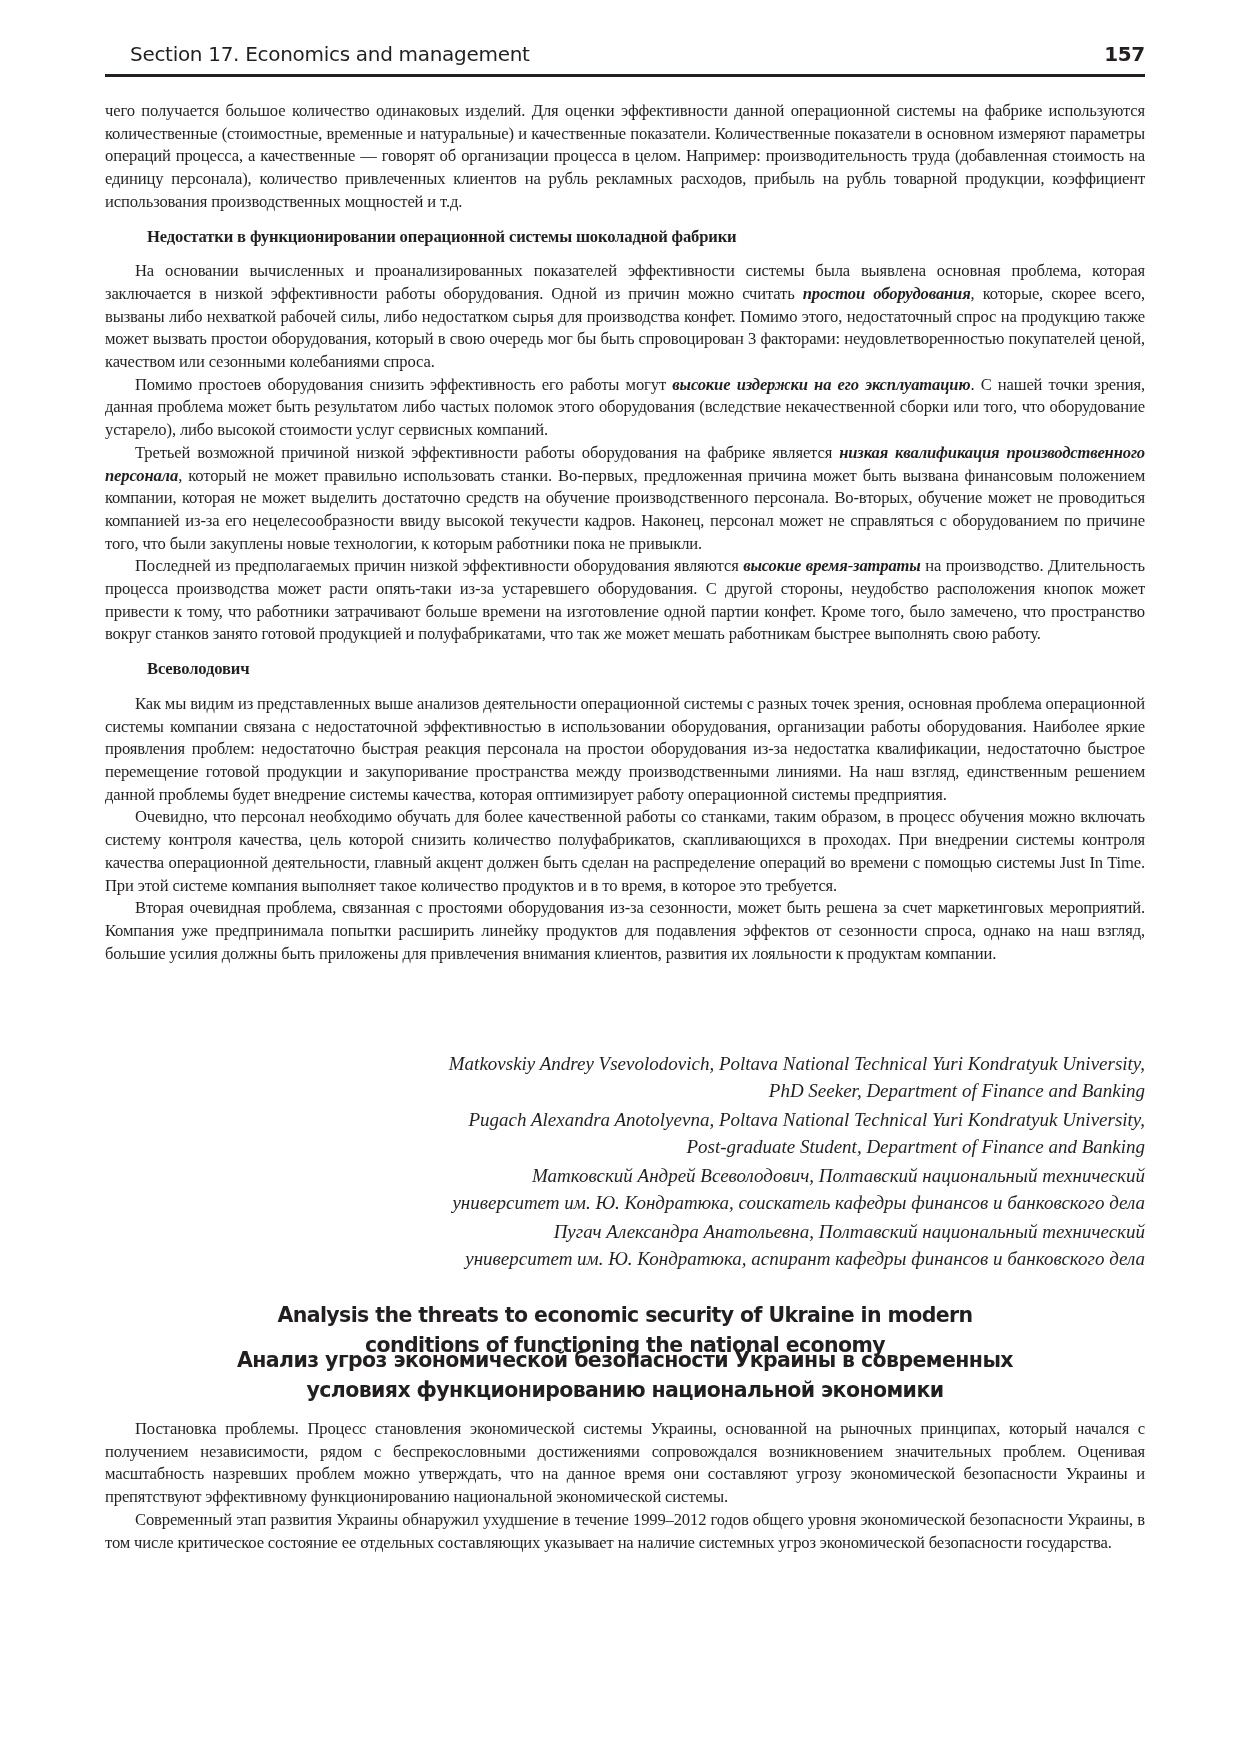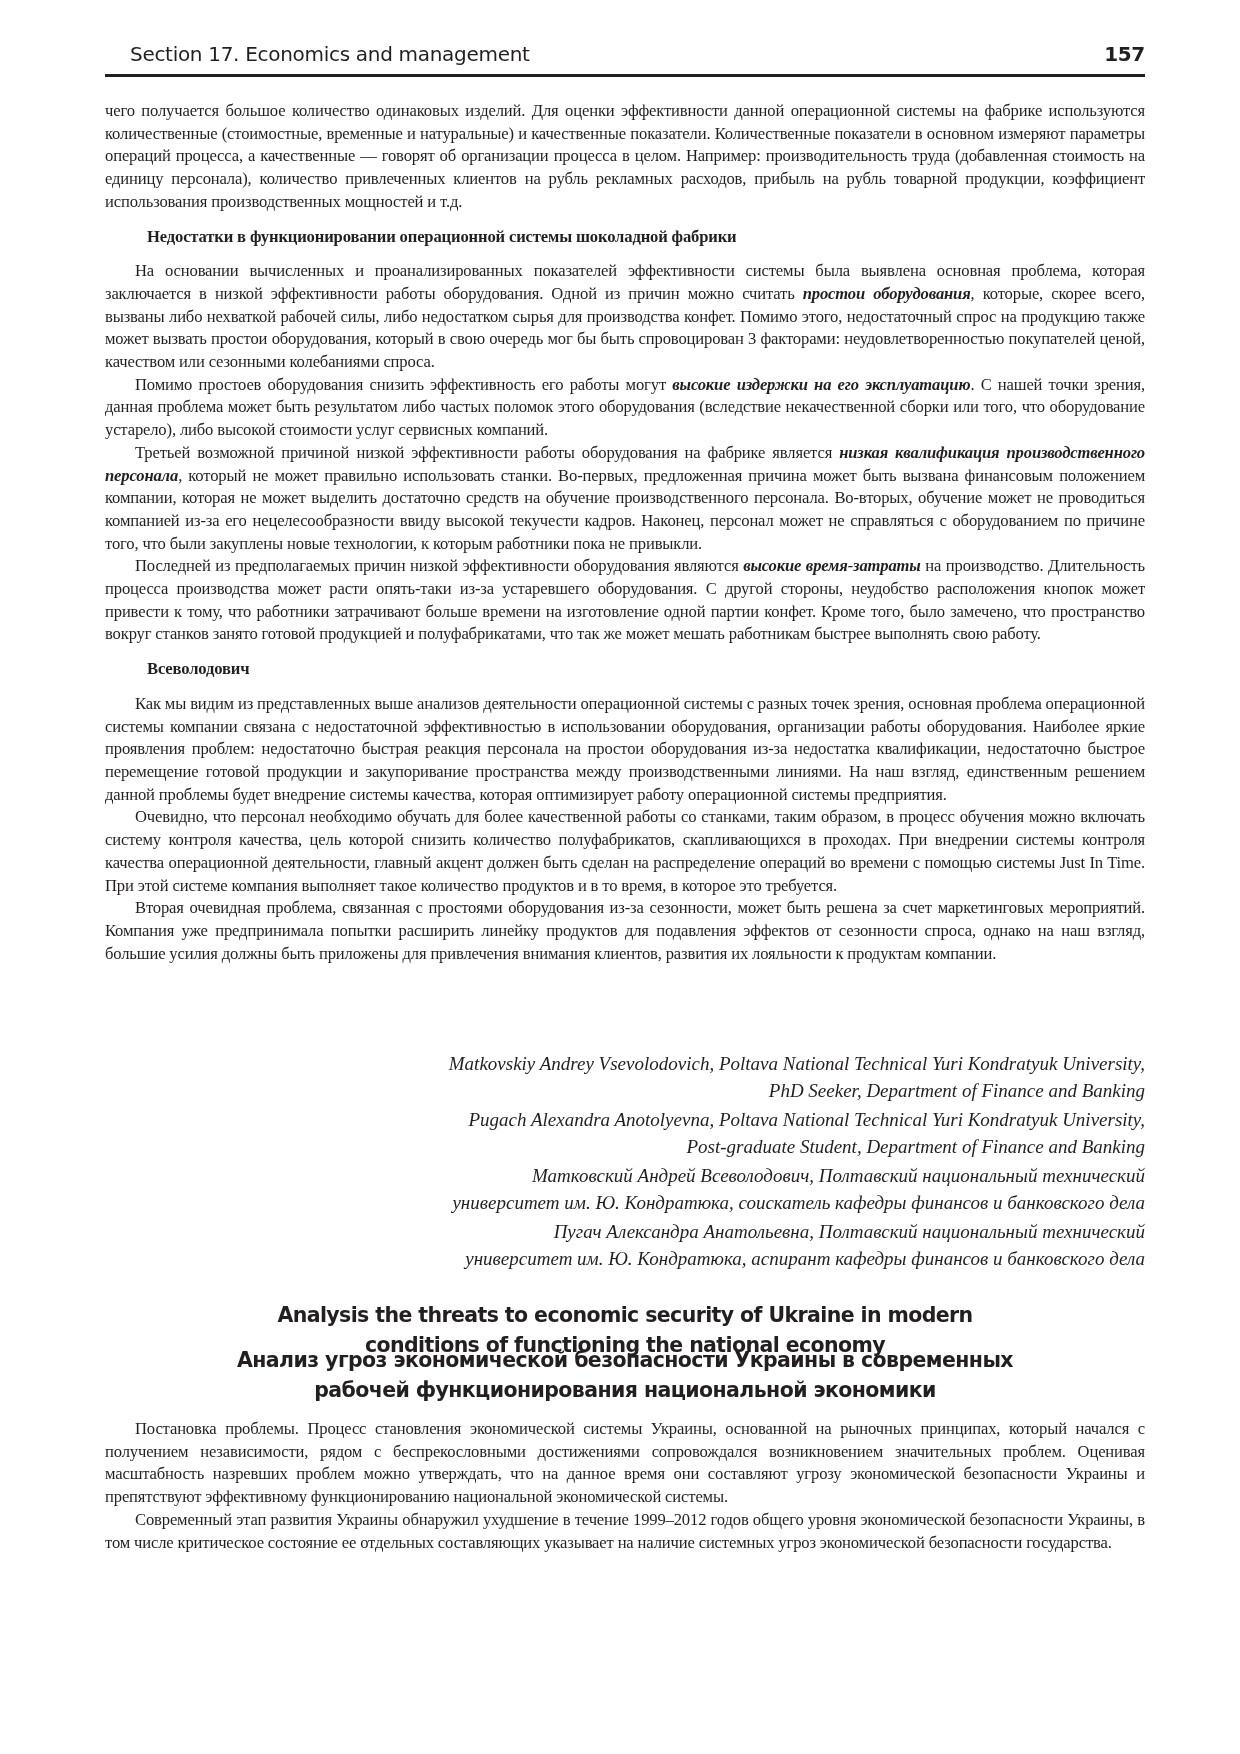--- a/index.html
+++ b/index.html
@@ -81,21 +81,21 @@
     </div>
   </div>
 
   <div class="article-title" id="t1">
     <span class="line">Analysis the threats to economic security of Ukraine in modern</span>
     <span class="line">conditions of functioning the national economy</span>
   </div>
 
   <div class="article-title" id="t2">
     <span class="line">Анализ угроз экономической безопасности Украины в современных</span>
-    <span class="line">рабочей функционирования национальной экономики</span>
+    <span class="line">условиях функционированию национальной экономики</span>
   </div>
 
   <div class="body-text" id="second">
     <p>Постановка проблемы. Процесс становления экономической системы Украины, основанной на рыночных принципах, который начался с получением независимости, рядом с беспрекословными достижениями сопровождался возникновением значительных проблем. Оценивая масштабность назревших проблем можно утверждать, что на данное время они составляют угрозу экономиче­ской безопасности Украины и препятствуют эффективному функционированию национальной экономической системы.</p>
     <p>Современный этап развития Украины обнаружил ухудшение в течение 1999–2012 годов общего уровня экономической без­опасности Украины, в том числе критическое состояние ее отдельных составляющих указывает на наличие системных угроз эко­номической безопасности государства.</p>
   </div>
 
 </div>
 
 </body></html>

